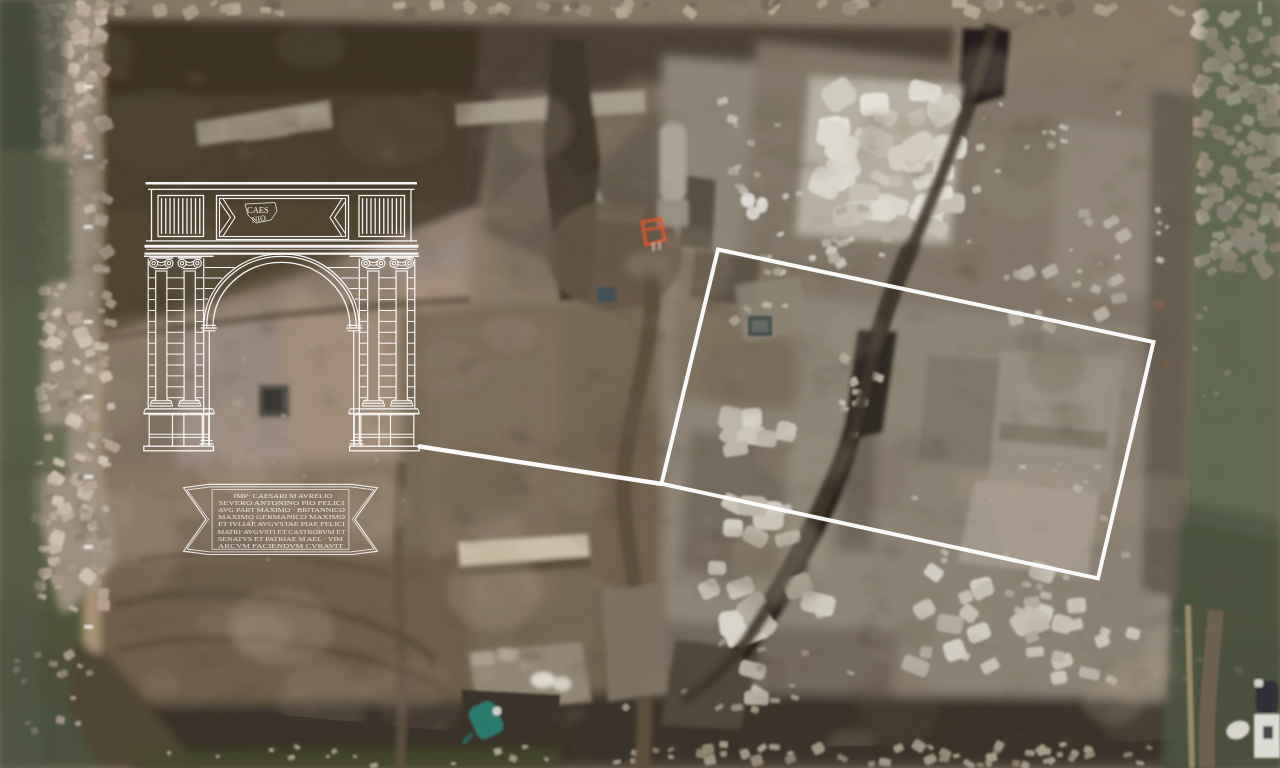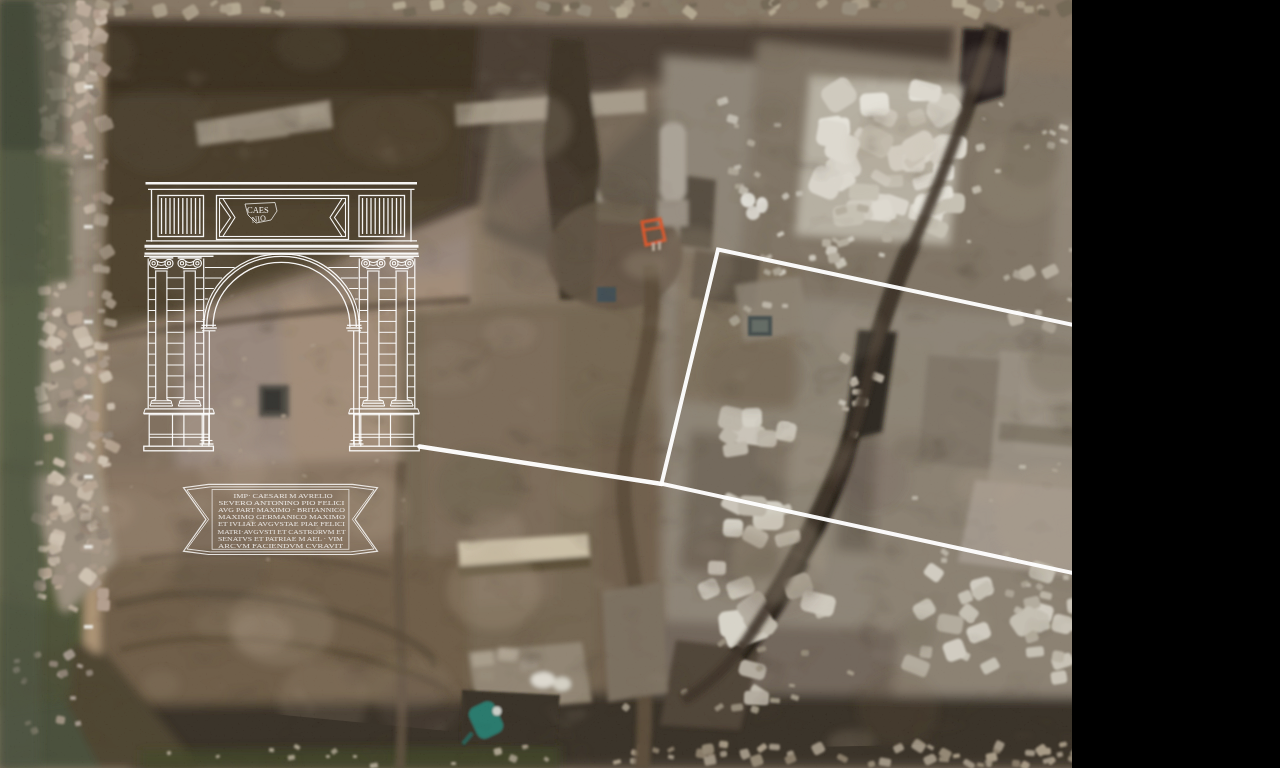--- a/index.html
+++ b/index.html
@@ -1,16 +1,16 @@
 <!DOCTYPE html>
 <html><head>
 <meta charset="utf-8">
 <style>
   html,body{margin:0;padding:0;background:#000;}
-  #stage{width:1072px;height:768px;position:relative;overflow:hidden;font-family:"Liberation Serif",serif;}
+  #stage{width:1280px;height:768px;position:relative;overflow:hidden;font-family:"Liberation Serif",serif;}
 </style>
 </head>
 <body>
 <div id="stage">
 <svg width="1280" height="768" viewBox="0 0 1280 768">
 <defs>
   <clipPath id="dig">
           <polygon points="88,16 1196,16 1186,740 640,750 130,700 92,660"></polygon>
         </clipPath>
   <filter id="b6" x="-30%" y="-30%" width="160%" height="160%">

